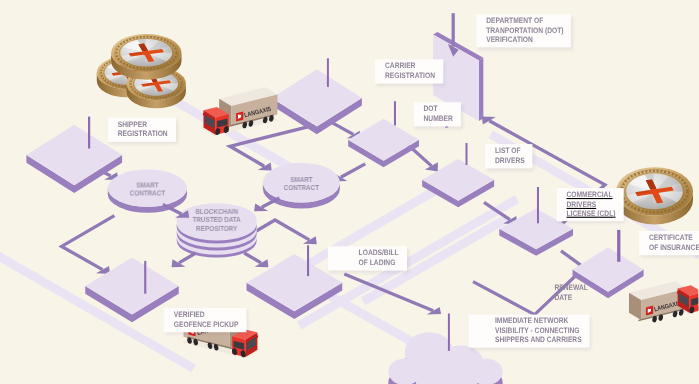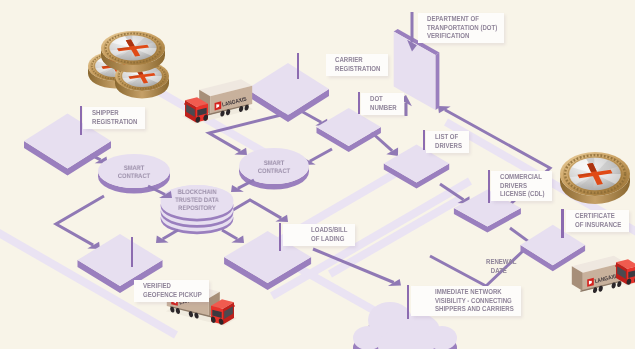--- a/index.html
+++ b/index.html
@@ -4,21 +4,21 @@
 <style>
   html,body{margin:0;padding:0;}
   body{width:635px;height:349px;overflow:hidden;background:#f8f4e8;
        font-family:"Liberation Sans",sans-serif;
        -webkit-font-smoothing:antialiased;text-rendering:geometricPrecision;}
   #stage{position:relative;width:635px;height:349px;background:#f8f4e8;}
   .lbl,.plainlbl,.nodetext{will-change:transform;opacity:.999;}
   svg.layer{position:absolute;left:0;top:0;}
 
   .lbl{position:absolute;}
-  .lbl .card{position:absolute;left:1px;top:0;background:#fefdfb;
+  .lbl .card{position:absolute;left:16px;top:0;background:#fefdfb;
              box-shadow:1.5px 2px 3px rgba(120,100,140,.13);
              padding:2.2px 7.5px 2.6px 8.6px;}
 
   .lbl .bar{position:absolute;width:2.2px;background:#8c6bb0;}
   .lbl .txt{font-size:7.2px;font-weight:bold;color:#8f8499;line-height:8.4px;
             white-space:pre;display:block;transform:scaleX(.845);
             transform-origin:0 0;width:max-content;}
   .plainlbl{position:absolute;}
   .plainlbl .txt{font-size:7.2px;font-weight:bold;color:#8f8499;line-height:8.6px;
             white-space:pre;transform:scaleX(.845);transform-origin:0 50%;}
@@ -436,36 +436,36 @@
   <div class="lbl" style="left:425.2px;top:130.7px">
     <div class="bar" style="left:-2.0px;top:-1.0px;height:20px"></div>
     <div class="card" style="width: 27.04px;">
       <div class="txt">LIST OF
 DRIVERS</div>
     </div>
   </div>
 
   <div class="lbl" style="left:489.6px;top:171.3px">
     <div class="bar" style="left:-2.2px;top:-1.0px;height:33px"></div>
-    <div class="card" style="width: 44.785px;">
+    <div class="card" style="width: 44.785px; text-decoration: underline;">
       <div class="txt">COMMERCIAL
 DRIVERS
 LICENSE (CDL)</div>
     </div>
   </div>
 
   <div class="lbl" style="left:564.5px;top:209.5px">
     <div class="bar" style="left:-3.6px;top:-1.0px;height:29px"></div>
     <div class="card" style="width: 46.475px;">
       <div class="txt">CERTIFICATE
 OF INSURANCE</div>
     </div>
   </div>
 
-  <div class="plainlbl" style="left: 486px; top: 257.5px; width: 30.42px; text-align: center;">
+  <div class="plainlbl" style="left: 504px; top: 257.5px; width: 30.42px;">
     <div class="txt">RENEWAL
 DATE</div>
   </div>
 
   <div class="lbl" style="left:282.1px;top:223.7px">
     <div class="bar" style="left:-2.8px;top:-1.0px;height:28px"></div>
     <div class="card" style="width: 36.335px; padding-left: 28px;">
       <div class="txt">LOADS/BILL
 OF LADING</div>
     </div>

